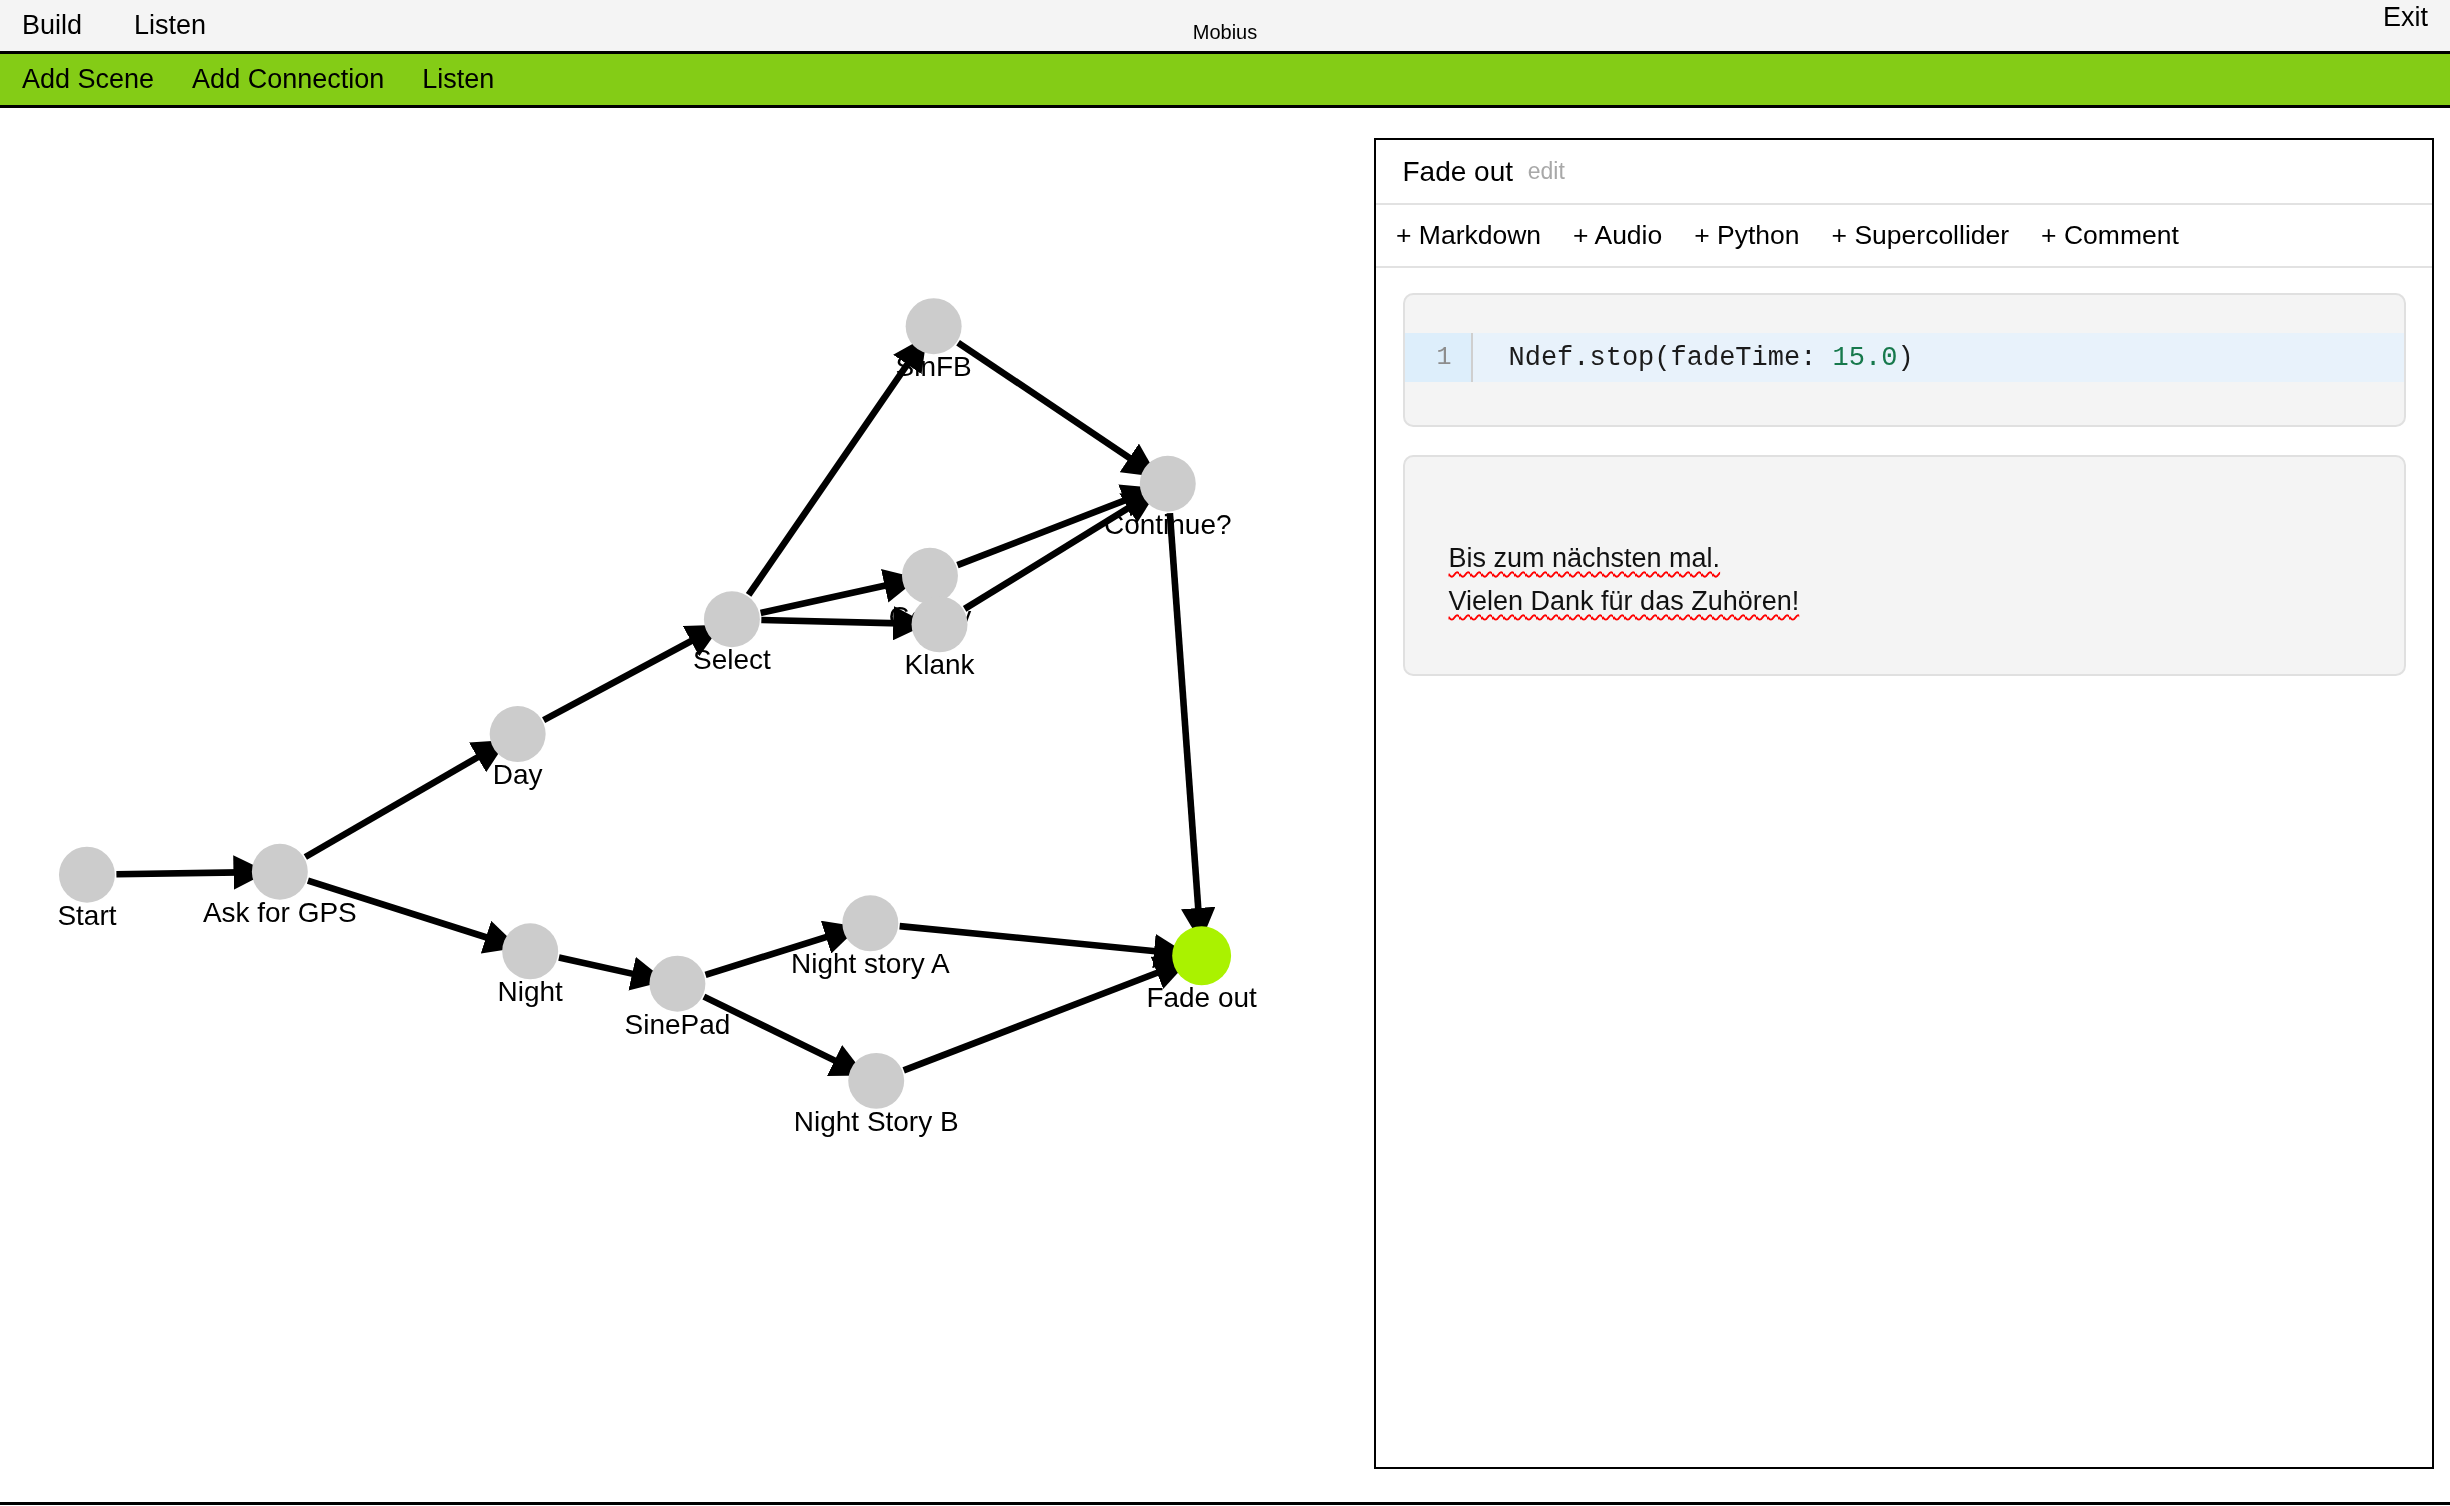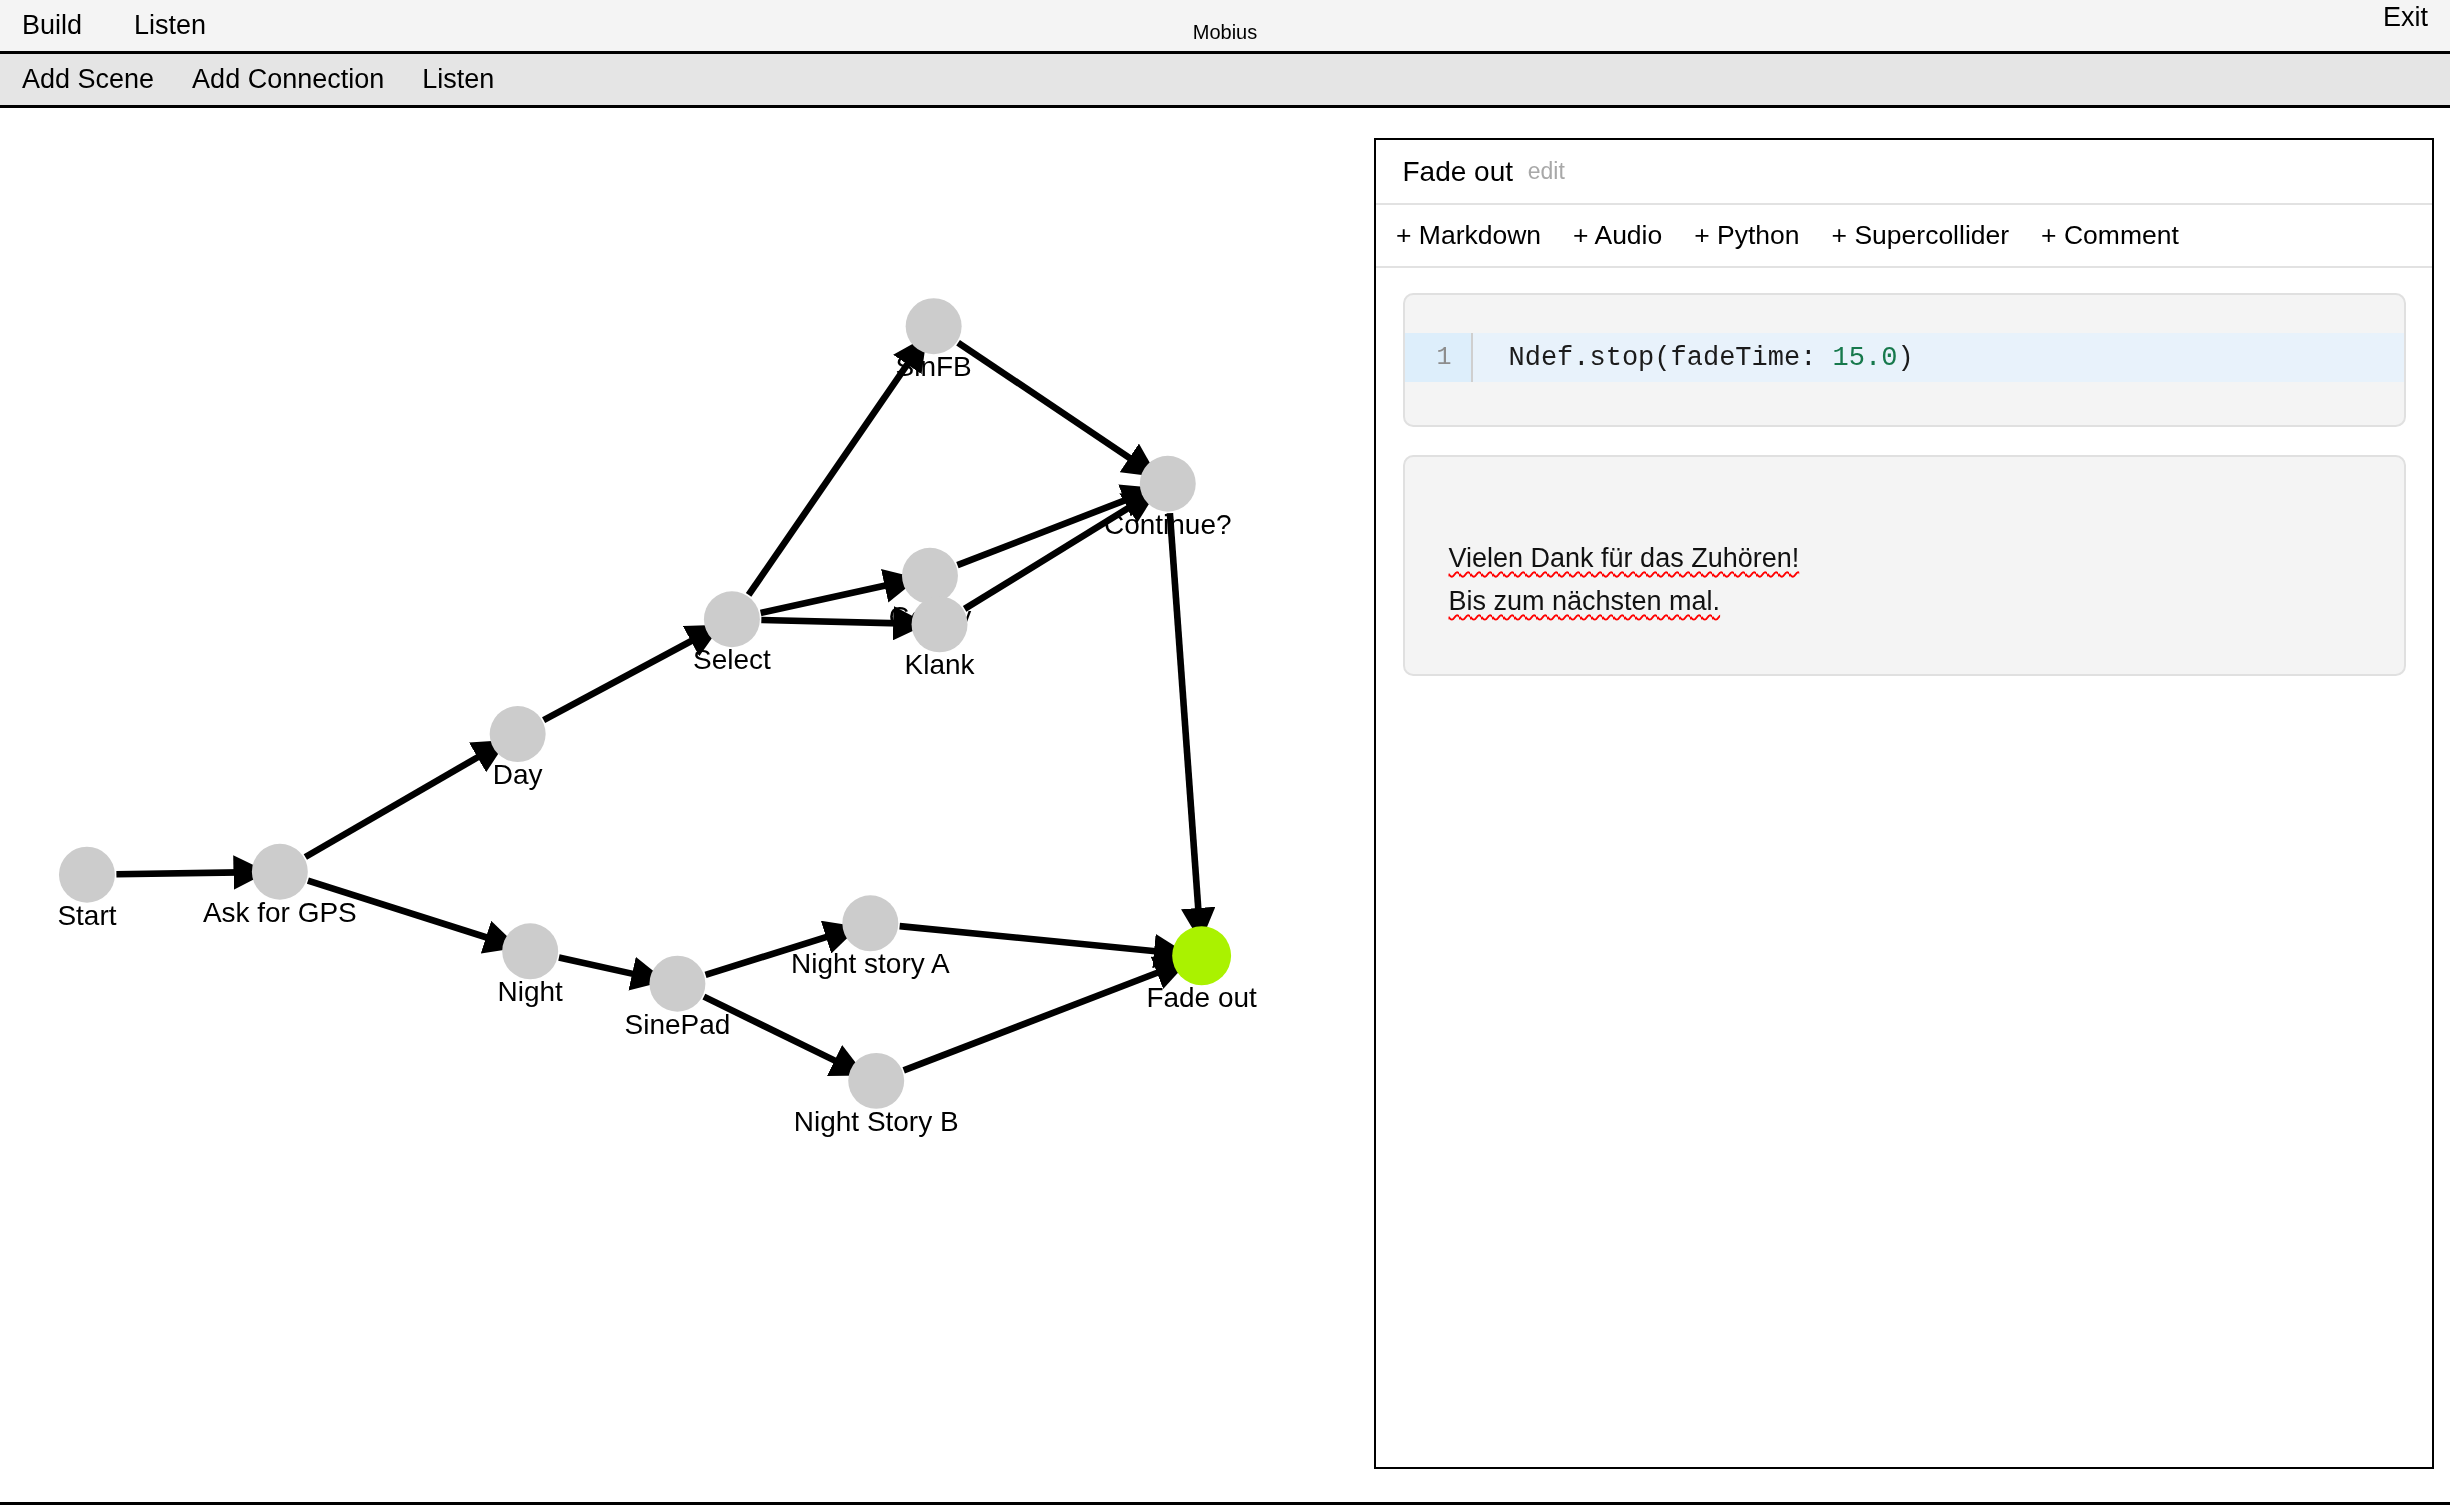--- a/index.html
+++ b/index.html
@@ -60,21 +60,21 @@
     display: flex;
     align-items: center;
   }
 
   
   .toolbar {
     position: absolute;
     left: 0; top: 54px;
     width: 2450px;
     height: 54px;
-    background: #e5e5e5;
+    background: #84cc16;
     border-bottom: 3.7px solid #000000;
     box-sizing: border-box;
   }
   .toolbar-inner {
     position: absolute;
     left: 22px; top: 0;
     height: 51px;
     display: flex;
     align-items: center;
     gap: 38px;
@@ -354,22 +354,22 @@
   <div class="panel-body">
 
     <div class="cell cell-code">
       <div class="code-row">
         <span class="code-gutter">1</span>
         <span class="code-text"><span>Ndef.stop(fadeTime: </span><span class="code-num">15.0</span><span>)</span></span>
       </div>
     </div>
 
     <div class="cell cell-md">
+      <div class="md-line"><span class="sp">Bis zum nächsten mal.</span></div>
       <div class="md-line"><span class="sp">Vielen Dank für das Zuhören!</span></div>
-      <div class="md-line"><span class="sp">Bis zum nächsten mal.</span></div>
     </div>
 
   </div>
 
   <div class="panel-scroll-track"></div>
 </div>
 
 <div class="page-rule"></div>
 
 

